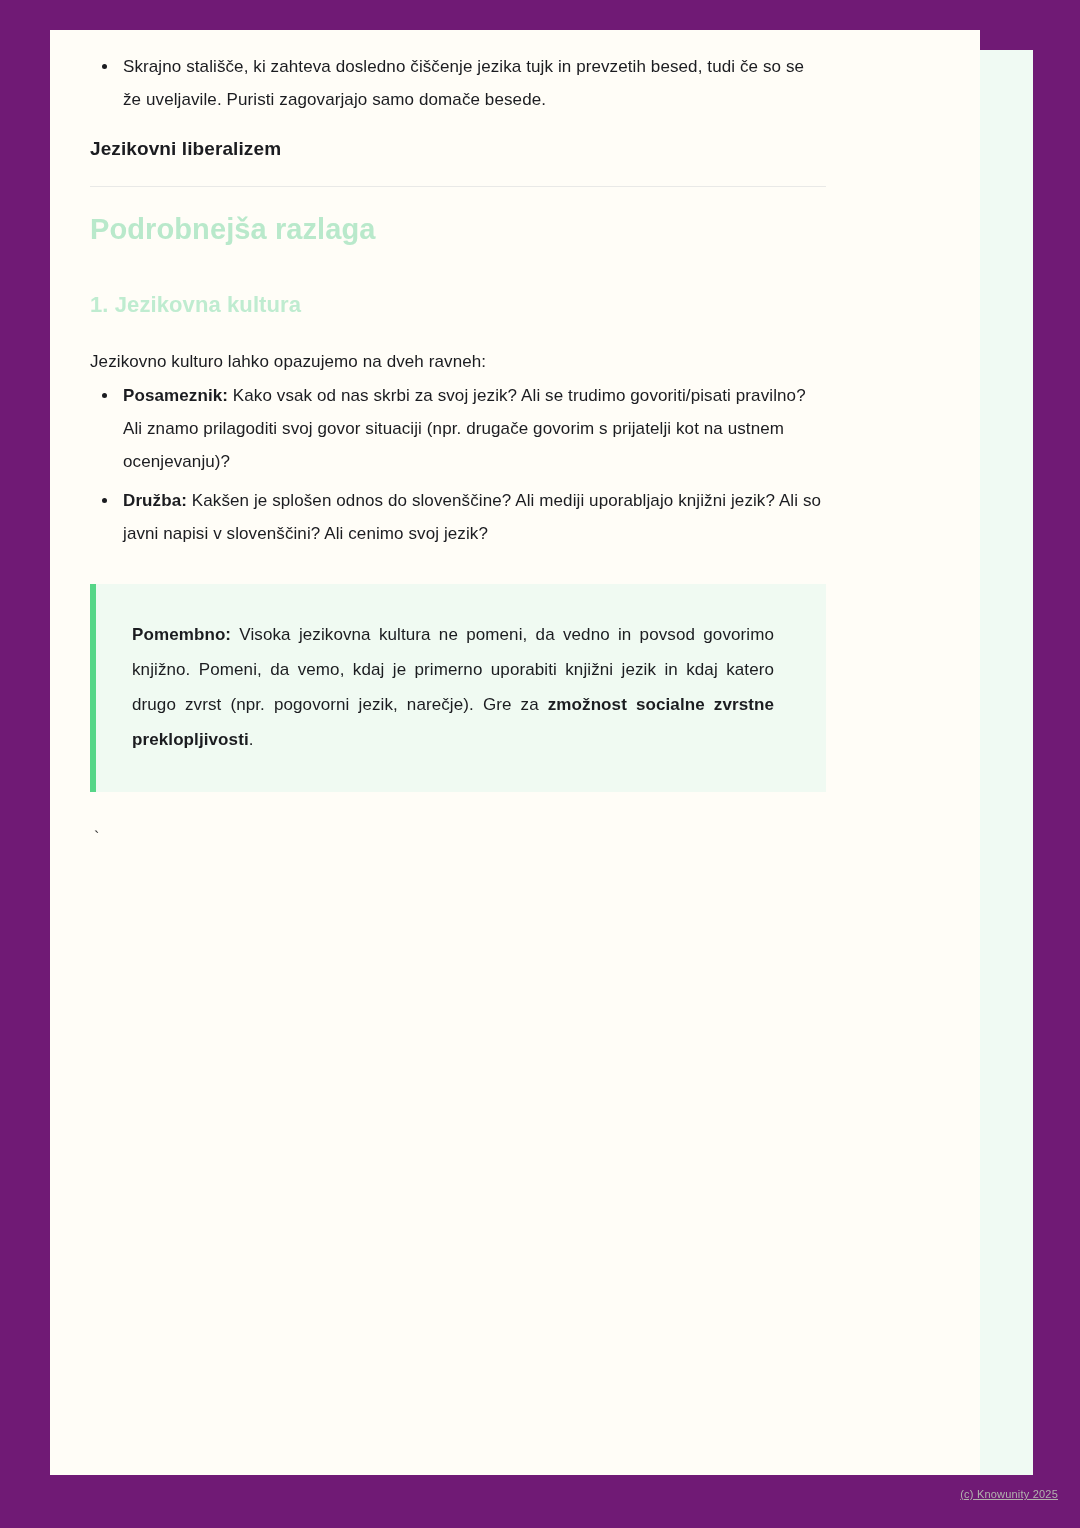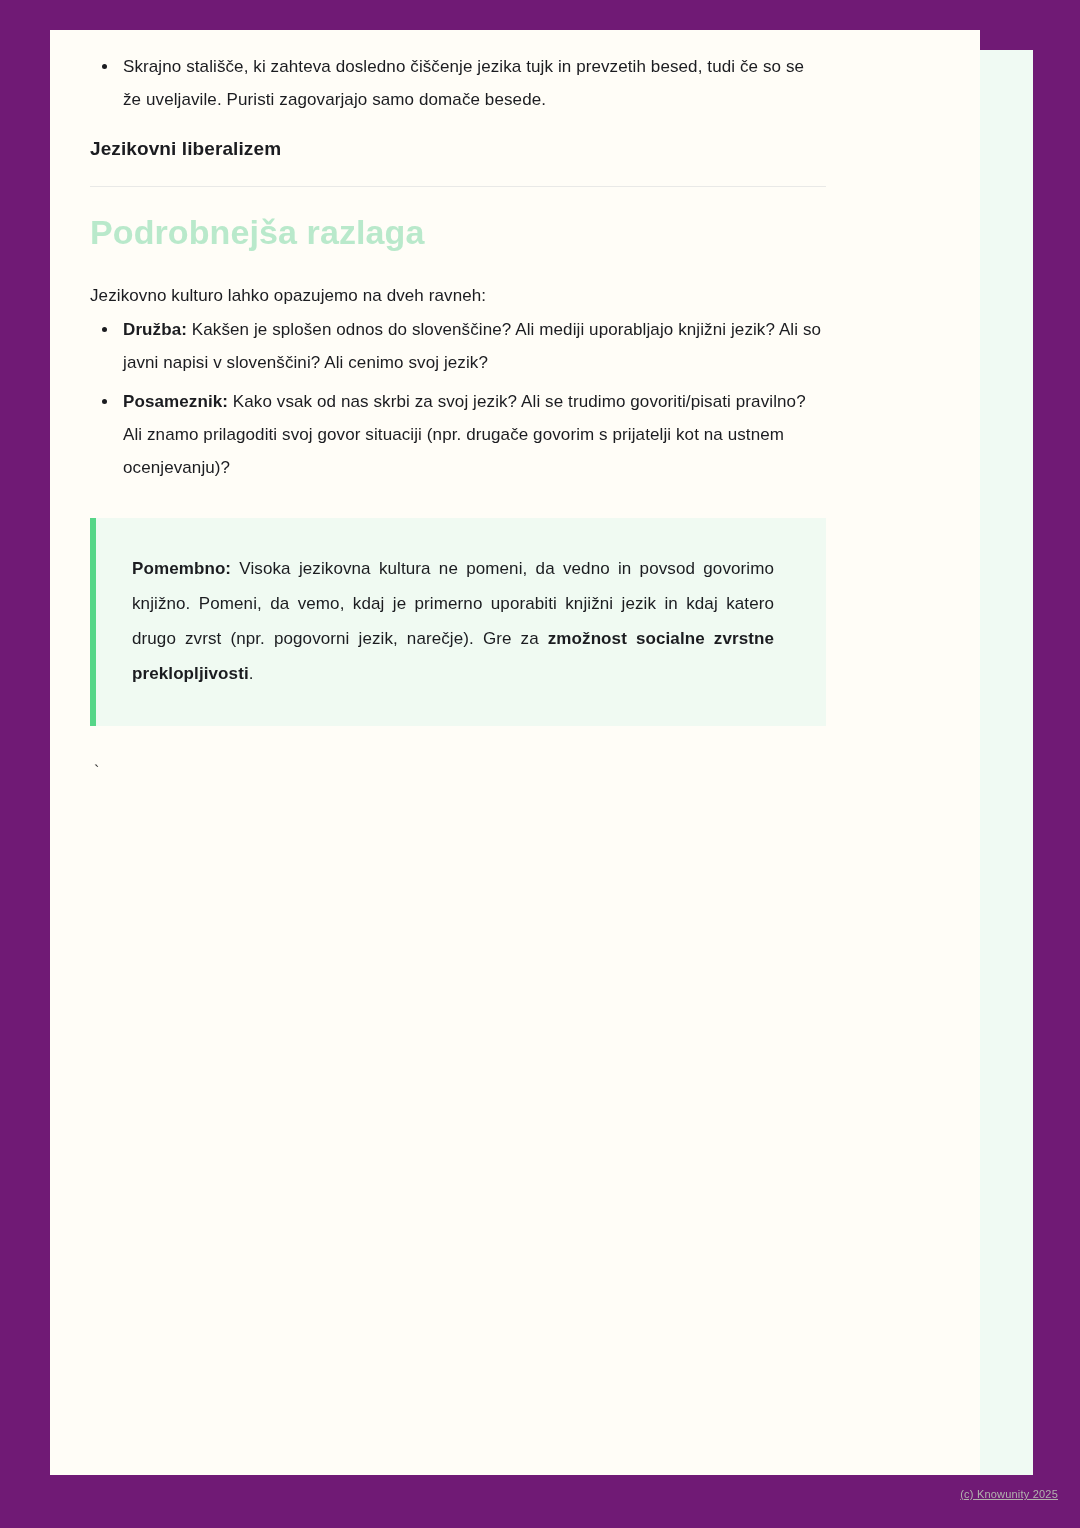--- a/index.html
+++ b/index.html
@@ -89,21 +89,21 @@
 
   .divider {
     height: 1px;
     background: #e9e9e7;
     border: 0;
     margin: 26px 0 26px 0;
     width: 736px;
   }
 
   .h-main {
-    font-size: 34px;
+    font-size: 29px;
     font-weight: 700;
     color: #b9e9cb;
     margin: 22px 0 0 0;
     letter-spacing: 0.1px;
   }
 
   .h-sub {
     font-size: 22px;
     font-weight: 700;
     color: #bfecd0;
@@ -175,30 +175,31 @@
         </li>
       </ul>
 
       <div class="sub-bold-head">Jezikovni liberalizem</div>
 
 
       <hr class="divider">
 
       <h1 class="h-main">Podrobnejša razlaga</h1>
 
+      <h2 class="h-sub">1. Jezikovna kultura</h2>
 
       <p class="para">Jezikovno kulturo lahko opazujemo na dveh ravneh:</p>
 
       <ul class="bullets list-block">
+        <li>
+          <span class="b">Posameznik:</span><span> Kako vsak od nas skrbi za svoj jezik? Ali se trudimo govoriti/pisati pravilno? Ali znamo prilagoditi svoj govor situaciji (npr. drugače govorim s prijatelji kot na ustnem ocenjevanju)?</span>
+        </li>
         <li>
           <span class="b">Družba:</span><span> Kakšen je splošen odnos do slovenščine? Ali mediji uporabljajo knjižni jezik? Ali so javni napisi v slovenščini? Ali cenimo svoj jezik?</span>
         </li>
-        <li>
-          <span class="b">Posameznik:</span><span> Kako vsak od nas skrbi za svoj jezik? Ali se trudimo govoriti/pisati pravilno? Ali znamo prilagoditi svoj govor situaciji (npr. drugače govorim s prijatelji kot na ustnem ocenjevanju)?</span>
-        </li>
       </ul>
 
       <div class="callout">
         <p><span class="b">Pomembno:</span><span> Visoka jezikovna kultura ne pomeni, da vedno in povsod govorimo knjižno. Pomeni, da vemo, kdaj je primerno uporabiti knjižni jezik in kdaj katero drugo zvrst (npr. pogovorni jezik, narečje). Gre za </span><span class="b">zmožnost socialne zvrstne preklopljivosti</span><span>.</span></p>
       </div>
 
       <div class="stray-tick">`</div>
 
     </div>
   </div>

